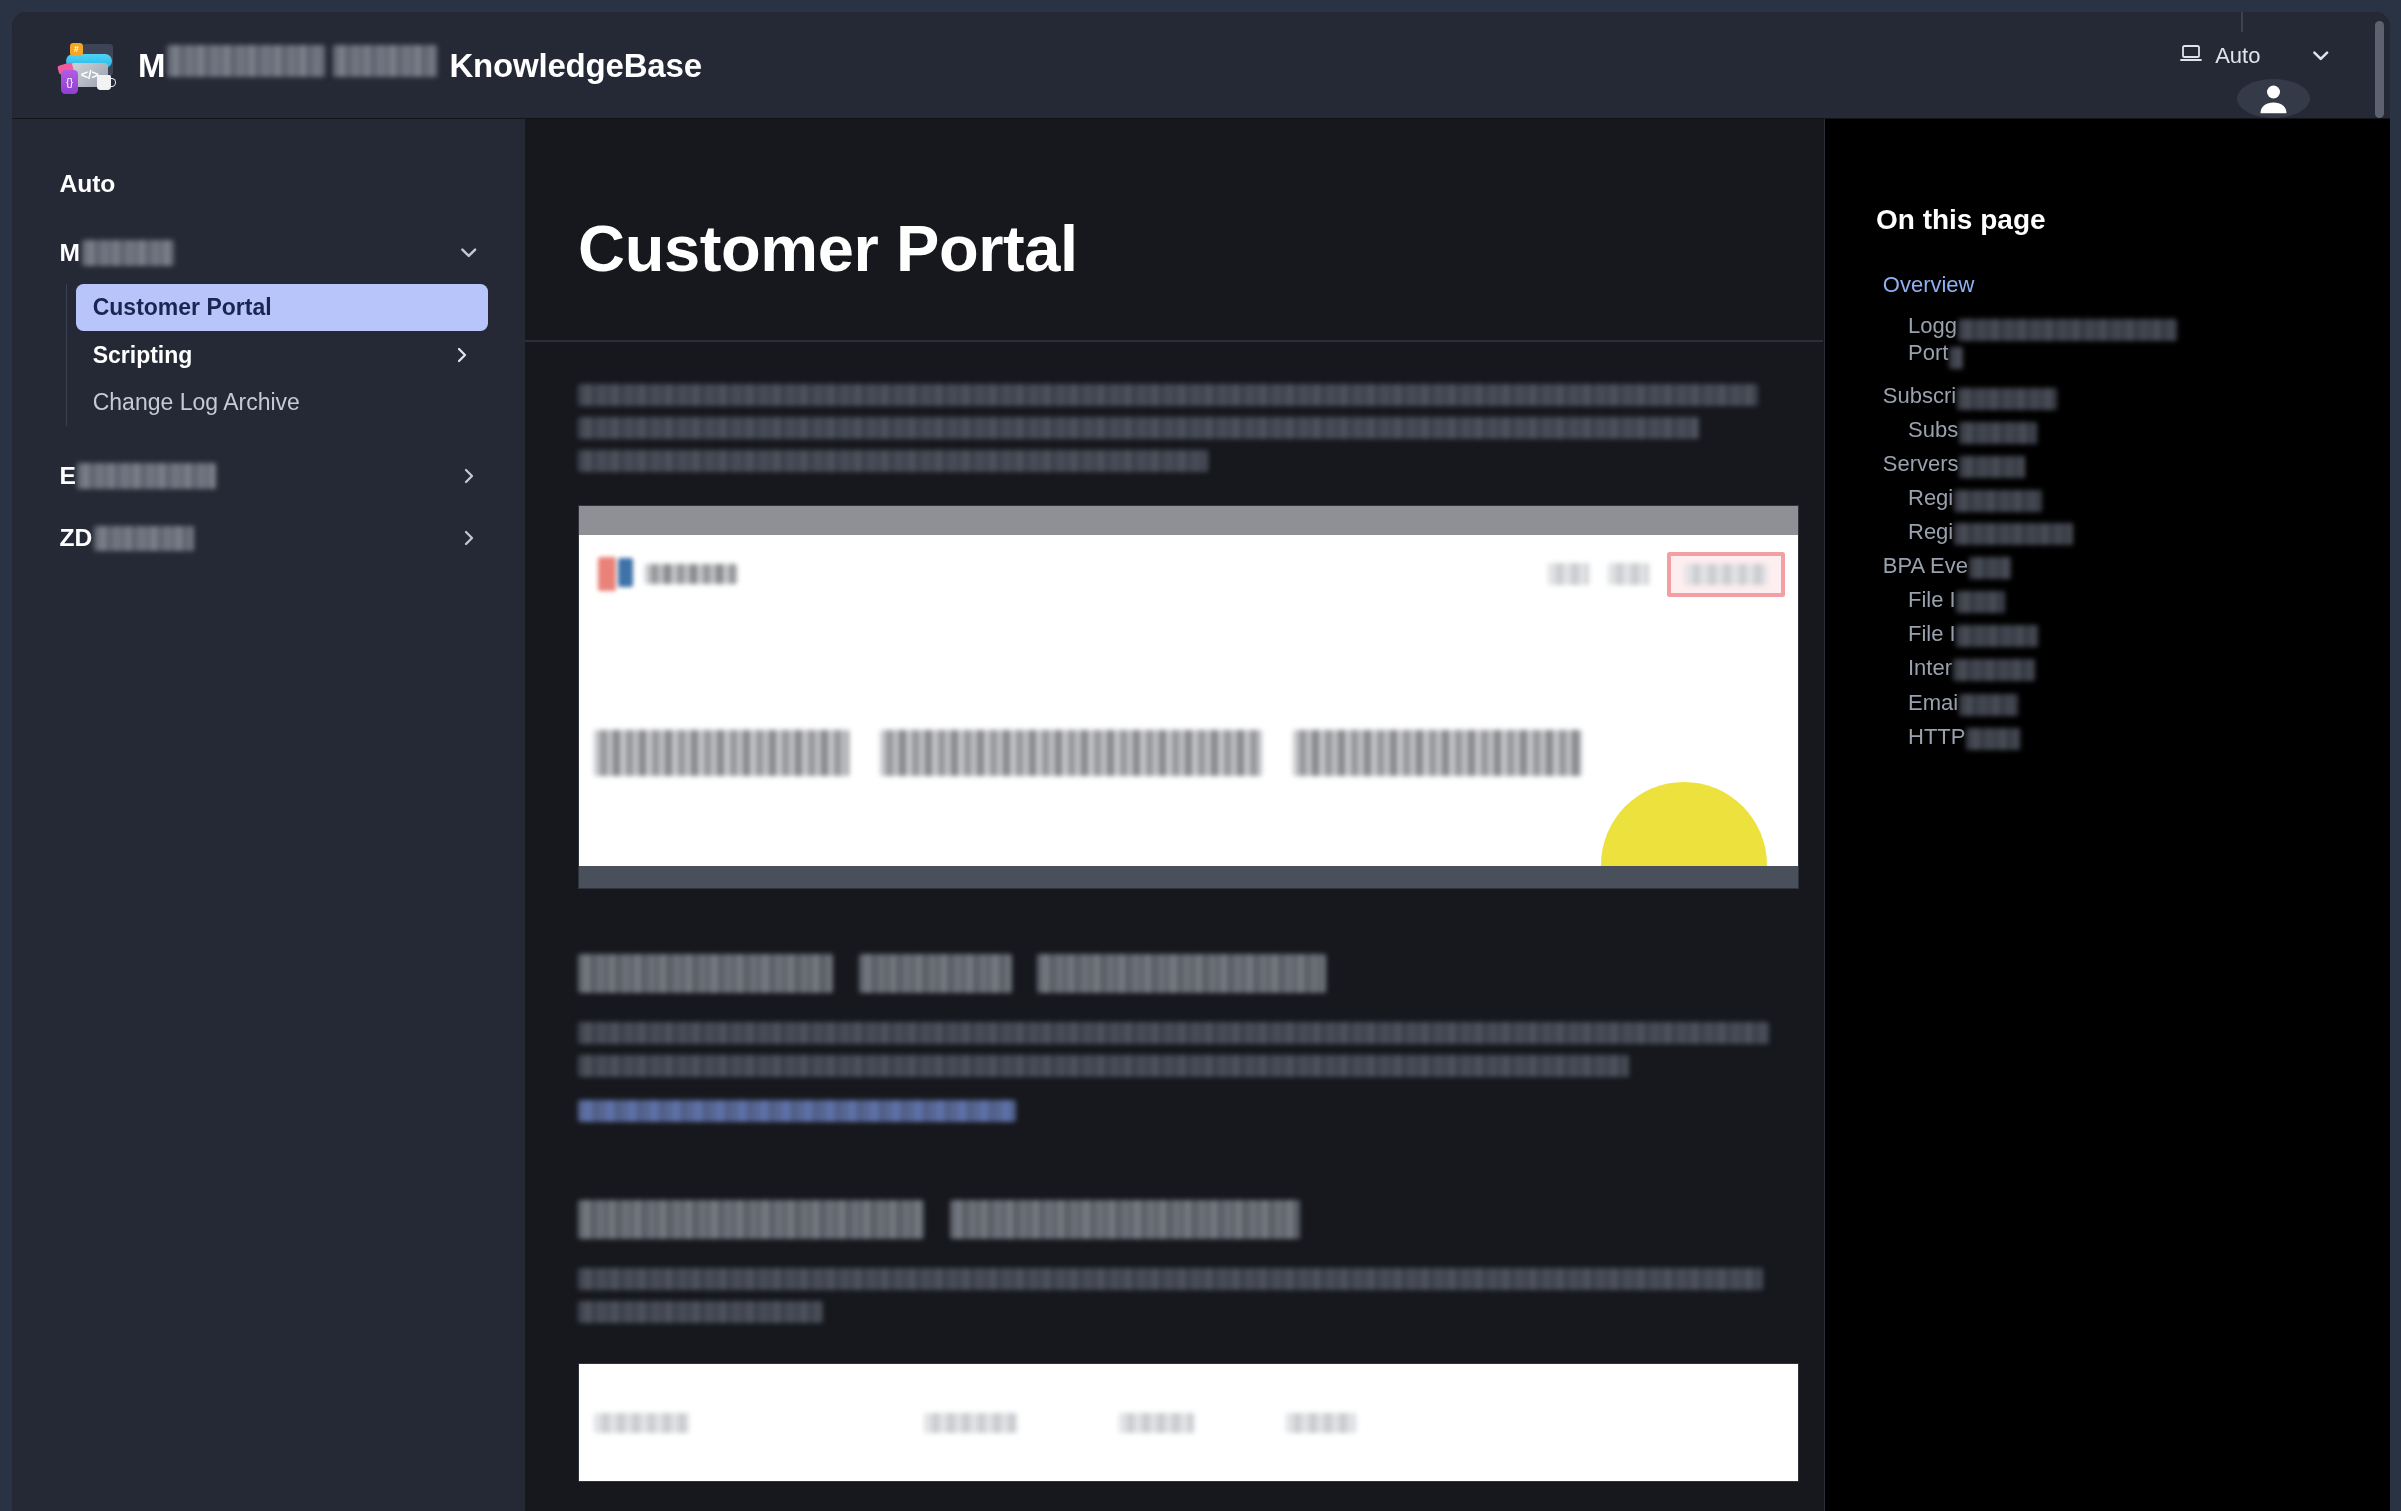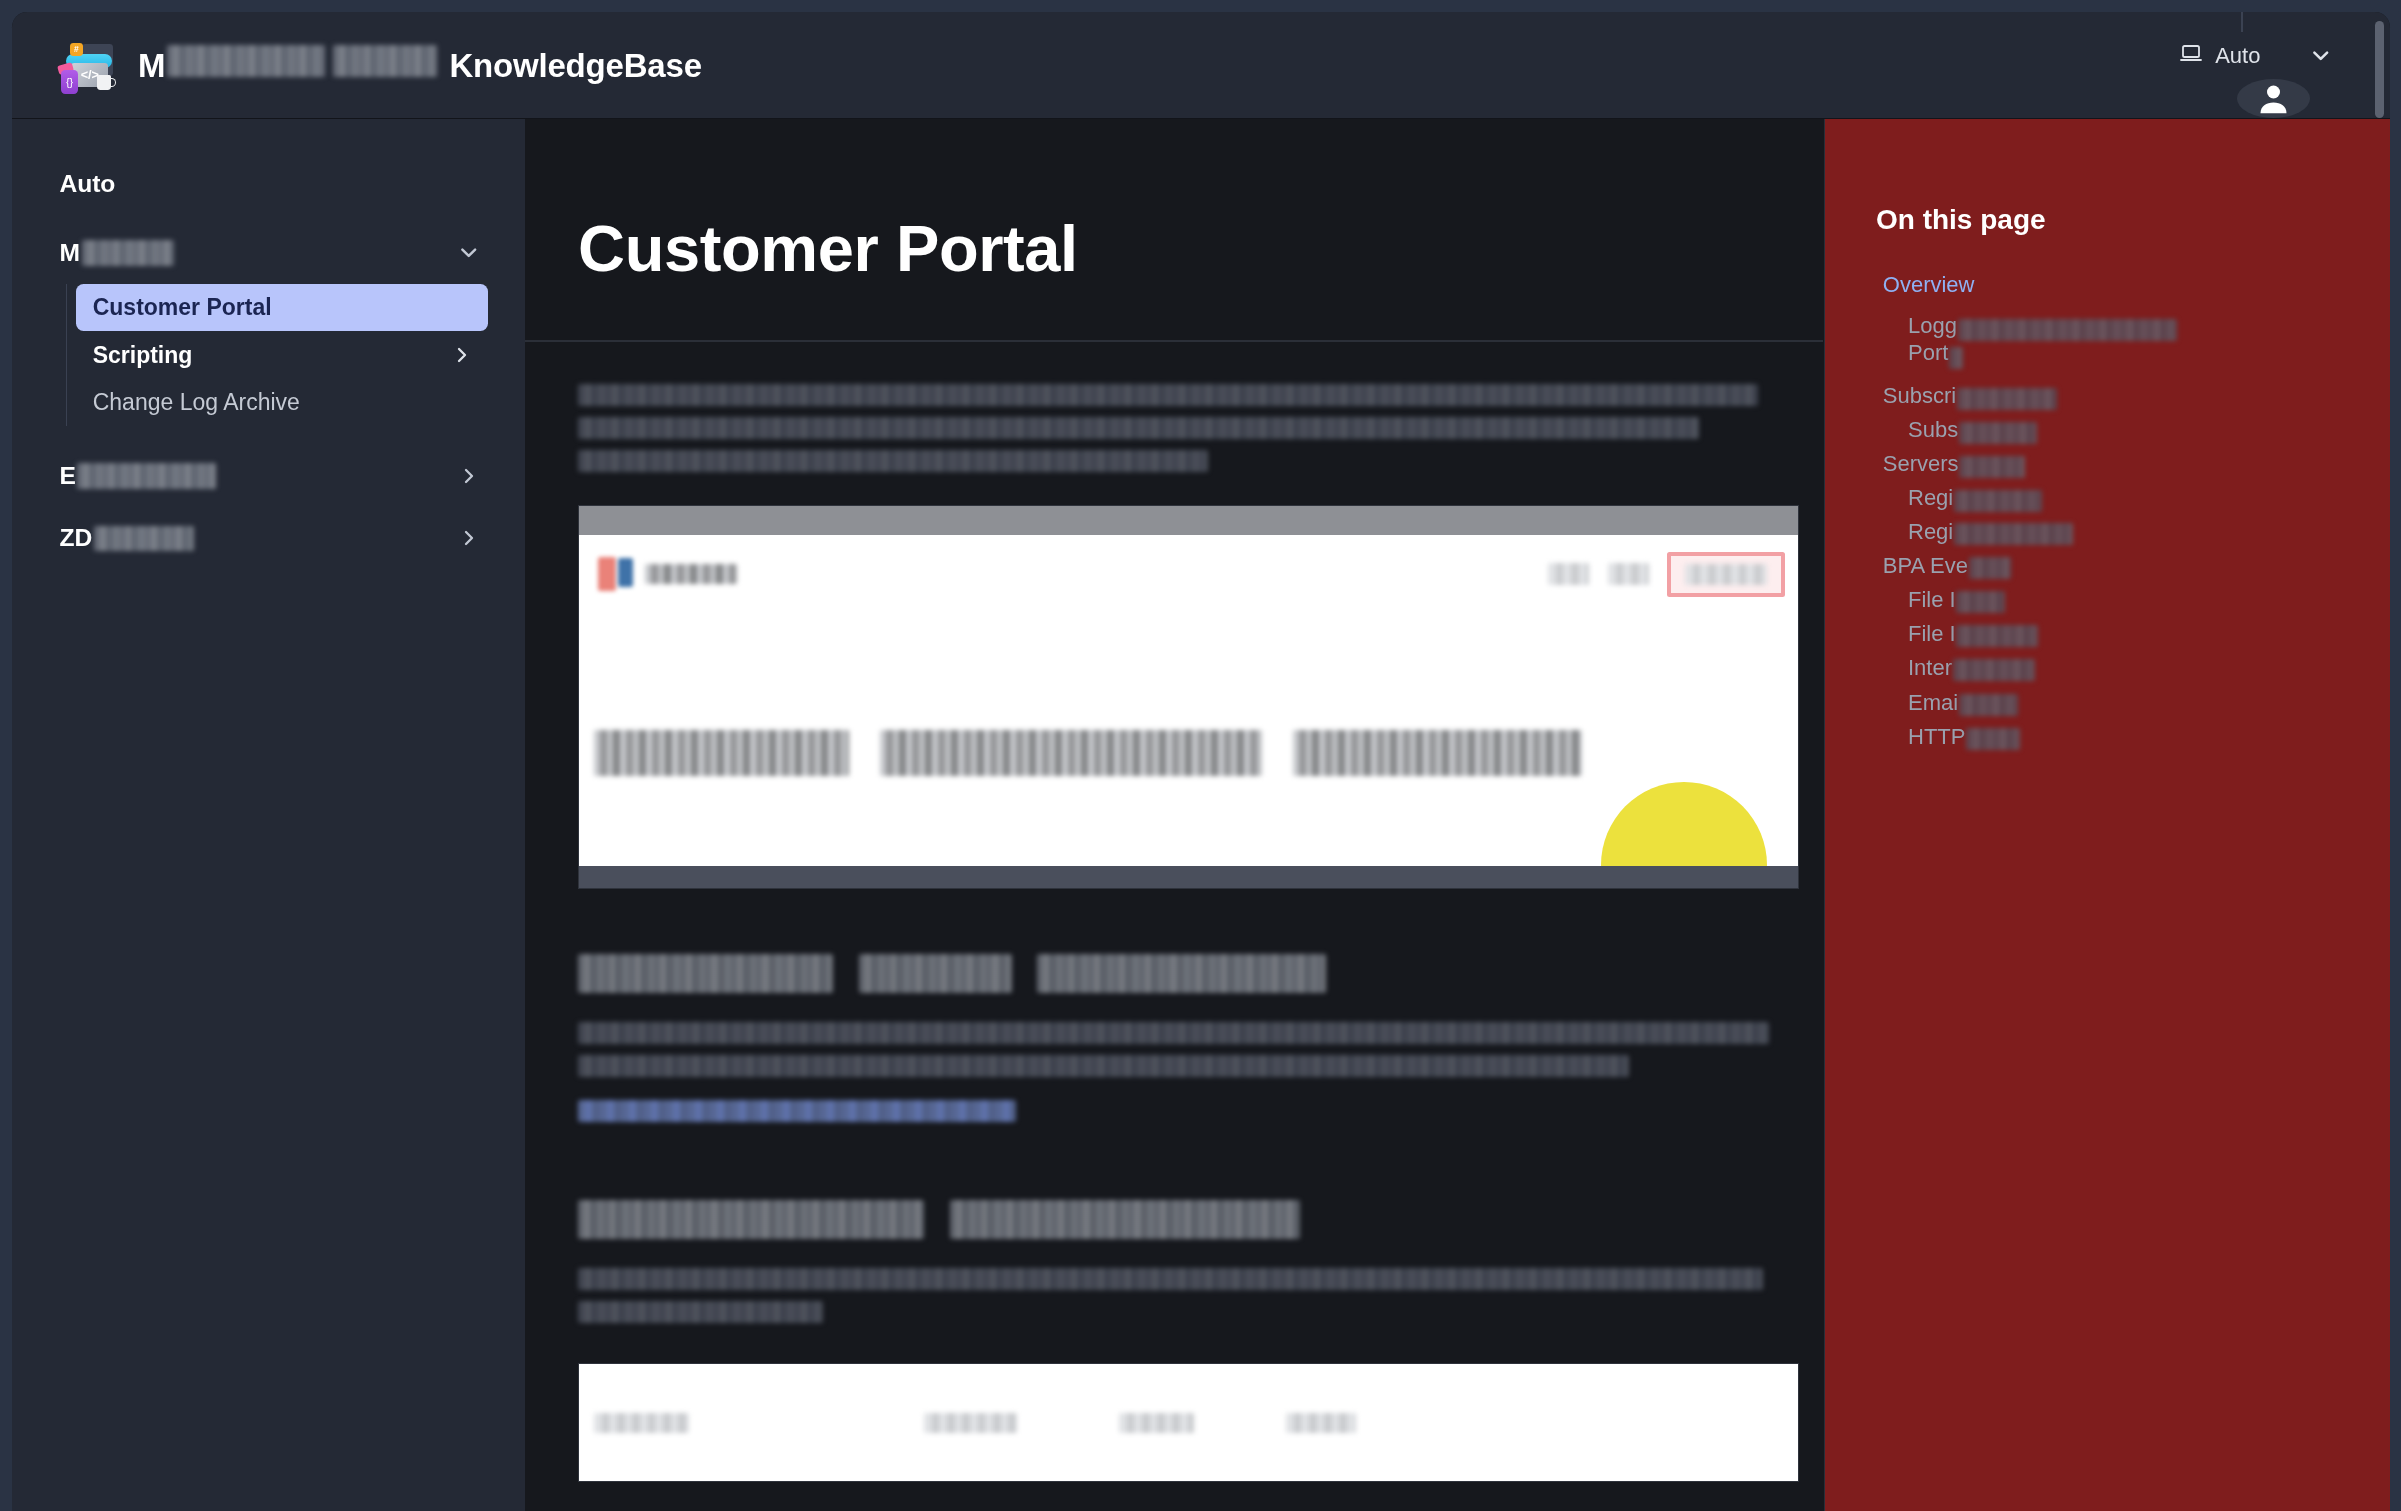--- a/index.html
+++ b/index.html
@@ -280,21 +280,21 @@
   .table-shot {
     margin-top: 29px; margin-left: 5.1px;
     width: 1221px; height: 119px; background:#ffffff;
     border: 1.7px solid #2f333c; position: relative; overflow:hidden;
   }
   .table-shot .cell { position:absolute; height:20.4px; top:49px; }
 
   
   #toc {
     flex: 0 0 566px; width: 566px;
-    background: #7f1d1d;
+    background: #000000;
     border-left: 1.7px solid #2b2f38;
     padding: 85px 34px 0 51px;
     overflow: hidden;
   }
   #toc-title { font-size: 28px; font-weight: 700; color:#ffffff; }
   #toc-list { margin-top: 37px; }
   .toc-row {
     display: flex; align-items: flex-start;
     font-size: 22px; line-height: 1.08;
     color: #9aa1ae; cursor: pointer;

